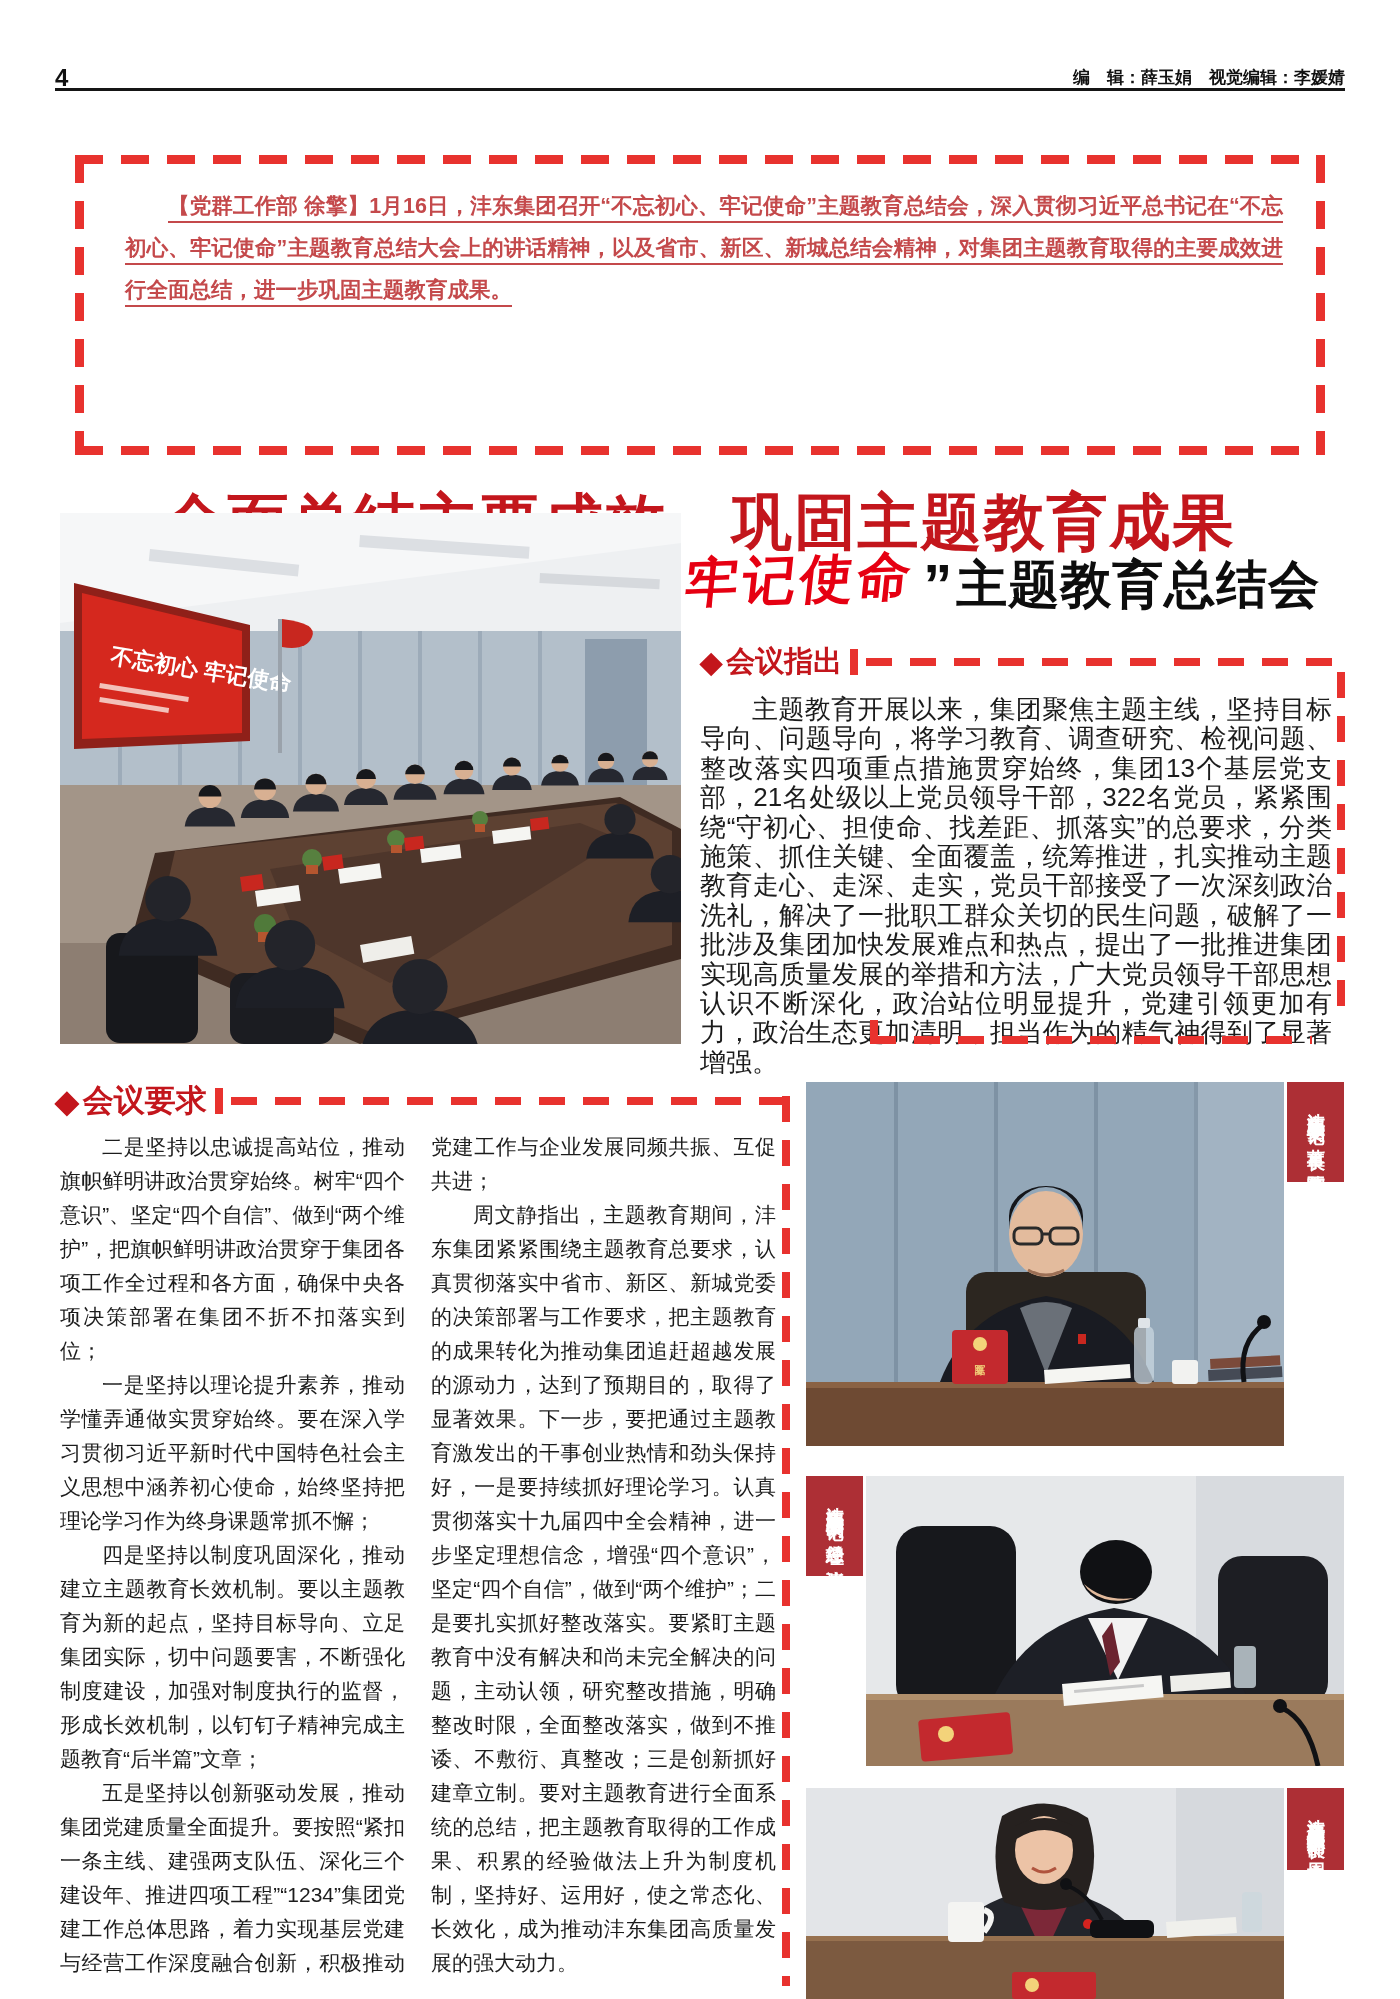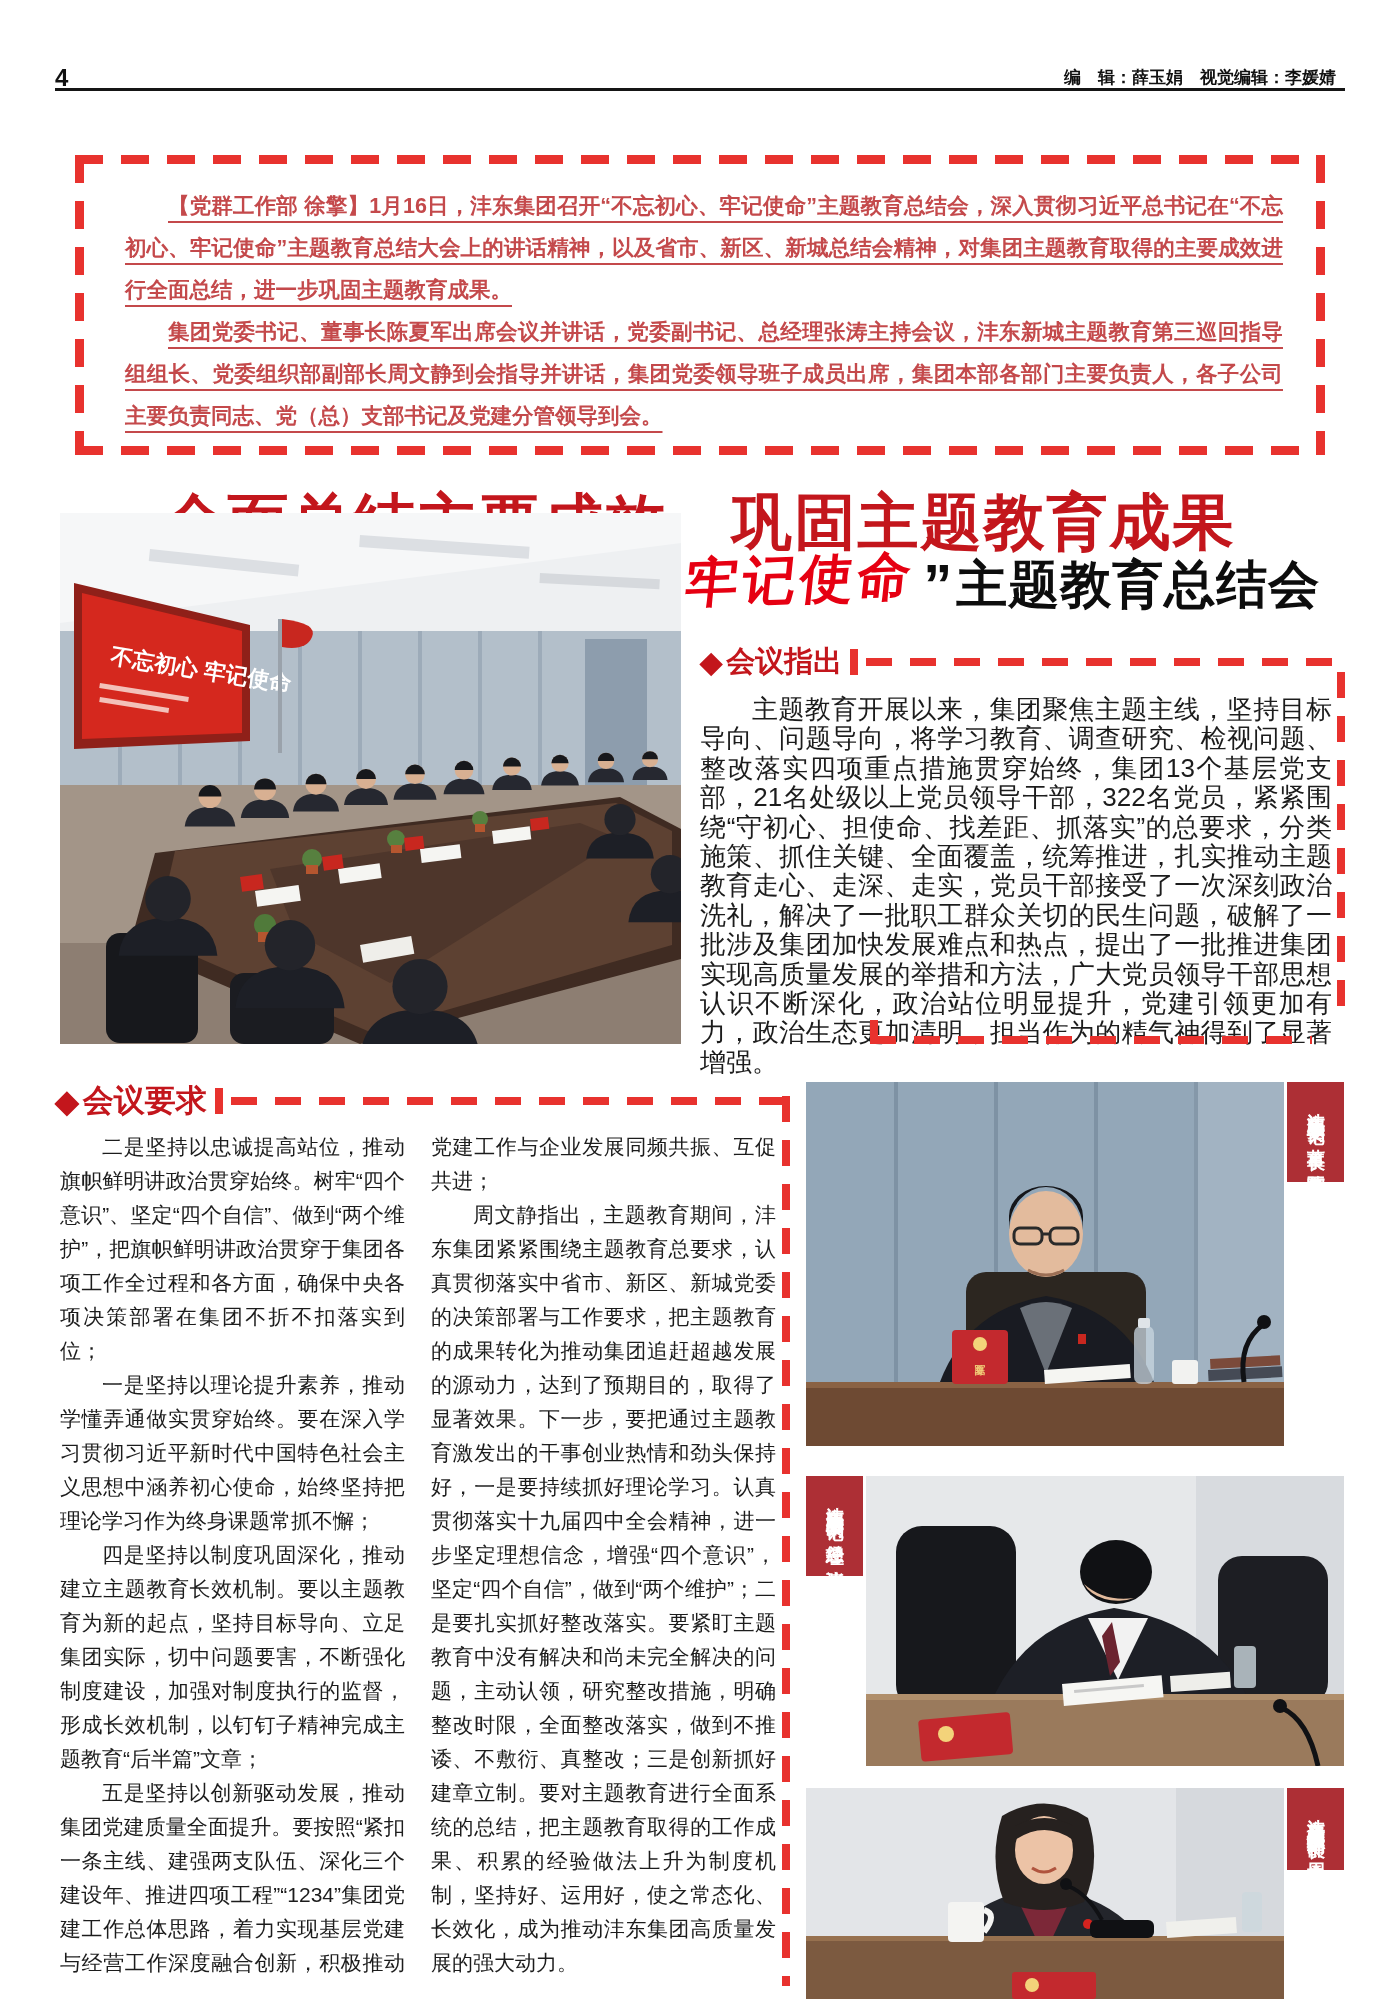--- a/index.html
+++ b/index.html
@@ -18,21 +18,21 @@
   
   .masthead{position:absolute;left:55px;right:55px;top:60px;height:60px;}
   .page-num{position:absolute;left:0;top:4px;font-size:24px;font-weight:bold;color:#111;}
   .head-rule{position:absolute;left:0;right:0;top:28px;height:3px;background:#151515;}
   .banner{
     position:absolute;left:50%;top:8px;transform:translateX(-50%);
     width:312px;height:50px;display:flex;align-items:center;justify-content:center;
     background:linear-gradient(155deg,#f2544a 0%,#d7231f 55%,#b8100f 100%);
     color:#fff;font-size:29px;font-weight:900;letter-spacing:10px;z-index:2;
   }
-  .editors{position:absolute;right:9px;top:6px;font-size:17px;font-weight:bold;color:#111;font-family:Liberation Mono, monospace;}
+  .editors{position:absolute;right:0;top:6px;font-size:17px;font-weight:bold;color:#111;font-family:Liberation Mono, monospace;}
   
   .dash-h{height:8px;background:repeating-linear-gradient(90deg,var(--dash) 0 26px,transparent 26px 44px);}
   .dash-v{width:8px;background:repeating-linear-gradient(180deg,var(--dash) 0 26px,transparent 26px 44px);}
   .tick-v{width:8px;height:26px;background:var(--dash);}
   
   .lead-box{position:absolute;left:75px;top:155px;width:1250px;height:300px;}
   .lead-box .e-t{position:absolute;left:0;right:0;top:0;height:9px;background:repeating-linear-gradient(90deg,var(--dash) 0 28px,transparent 28px 46px);}
   .lead-box .e-b{position:absolute;left:0;right:0;bottom:0;height:9px;background:repeating-linear-gradient(90deg,var(--dash) 0 28px,transparent 28px 46px);}
   .lead-box .e-l{position:absolute;left:0;top:0;bottom:0;width:9px;background:repeating-linear-gradient(180deg,var(--dash) 0 28px,transparent 28px 46px);}
   .lead-box .e-r{position:absolute;right:0;top:0;bottom:0;width:9px;background:repeating-linear-gradient(180deg,var(--dash) 0 28px,transparent 28px 46px);}
@@ -96,21 +96,20 @@
     <div class="editors">编　辑：薛玉娟　视觉编辑：李媛婧</div>
   </div>
 
   <div class="lead-box">
     <div class="e-t"></div>
     <div class="e-b"></div>
     <div class="e-l"></div>
     <div class="e-r"></div>
     <div class="lead-text">
       <p>【党群工作部 徐擎】1月16日，沣东集团召开“不忘初心、牢记使命”主题教育总结会，深入贯彻习近平总书记在“不忘初心、牢记使命”主题教育总结大会上的讲话精神，以及省市、新区、新城总结会精神，对集团主题教育取得的主要成效进行全面总结，进一步巩固主题教育成果。</p>
-      <p>集团党委书记、董事长陈夏军出席会议并讲话，党委副书记、总经理张涛主持会议，沣东新城主题教育第三巡回指导组组长、党委组织部副部长周文静到会指导并讲话，集团党委领导班子成员出席，集团本部各部门主要负责人，各子公司主要负责同志、党（总）支部书记及党建分管领导到会。</p>
     </div>
   </div>
 
   <div class="headline">全面总结主要成效　巩固主题教育成果</div>
   <div class="subheadline">
     <span class="sub-black">沣东集团召开</span>
     <span class="sub-quote">“</span>
     <span class="calli">不忘初心 牢记使命</span>
     <span class="sub-quote">”</span>
     <span class="sub-black">主题教育总结会</span>

